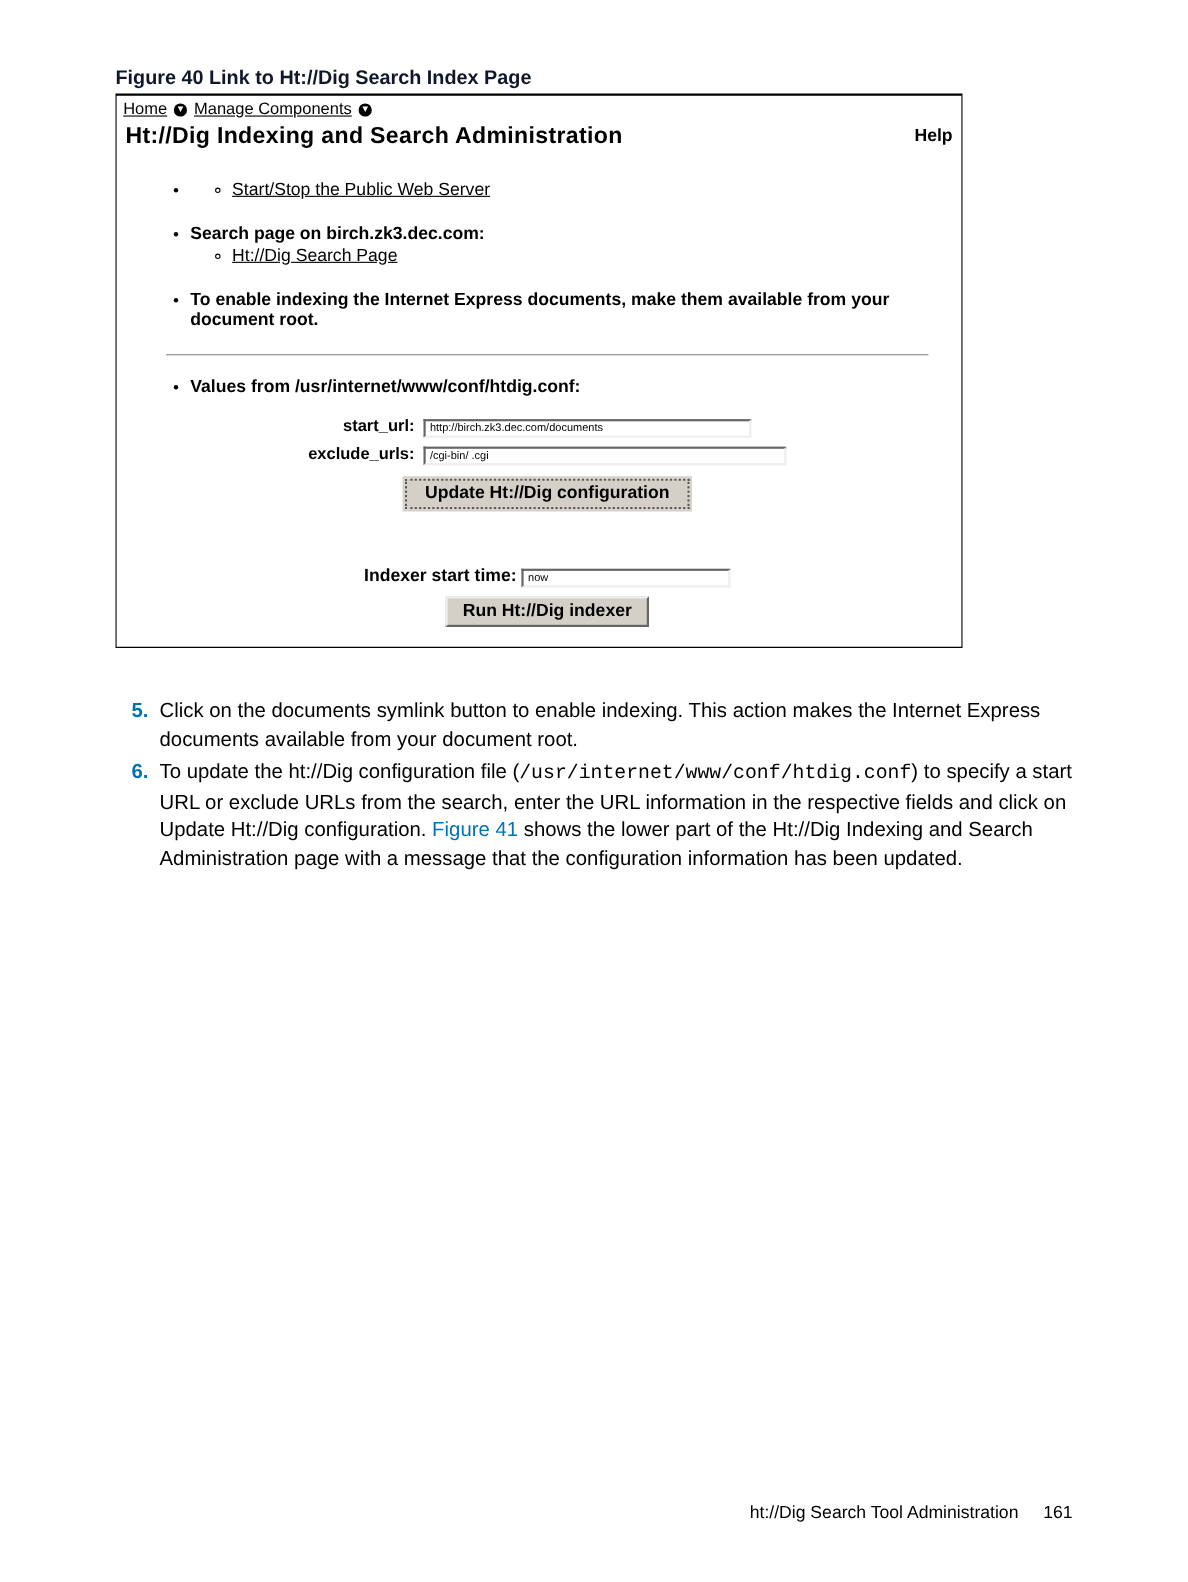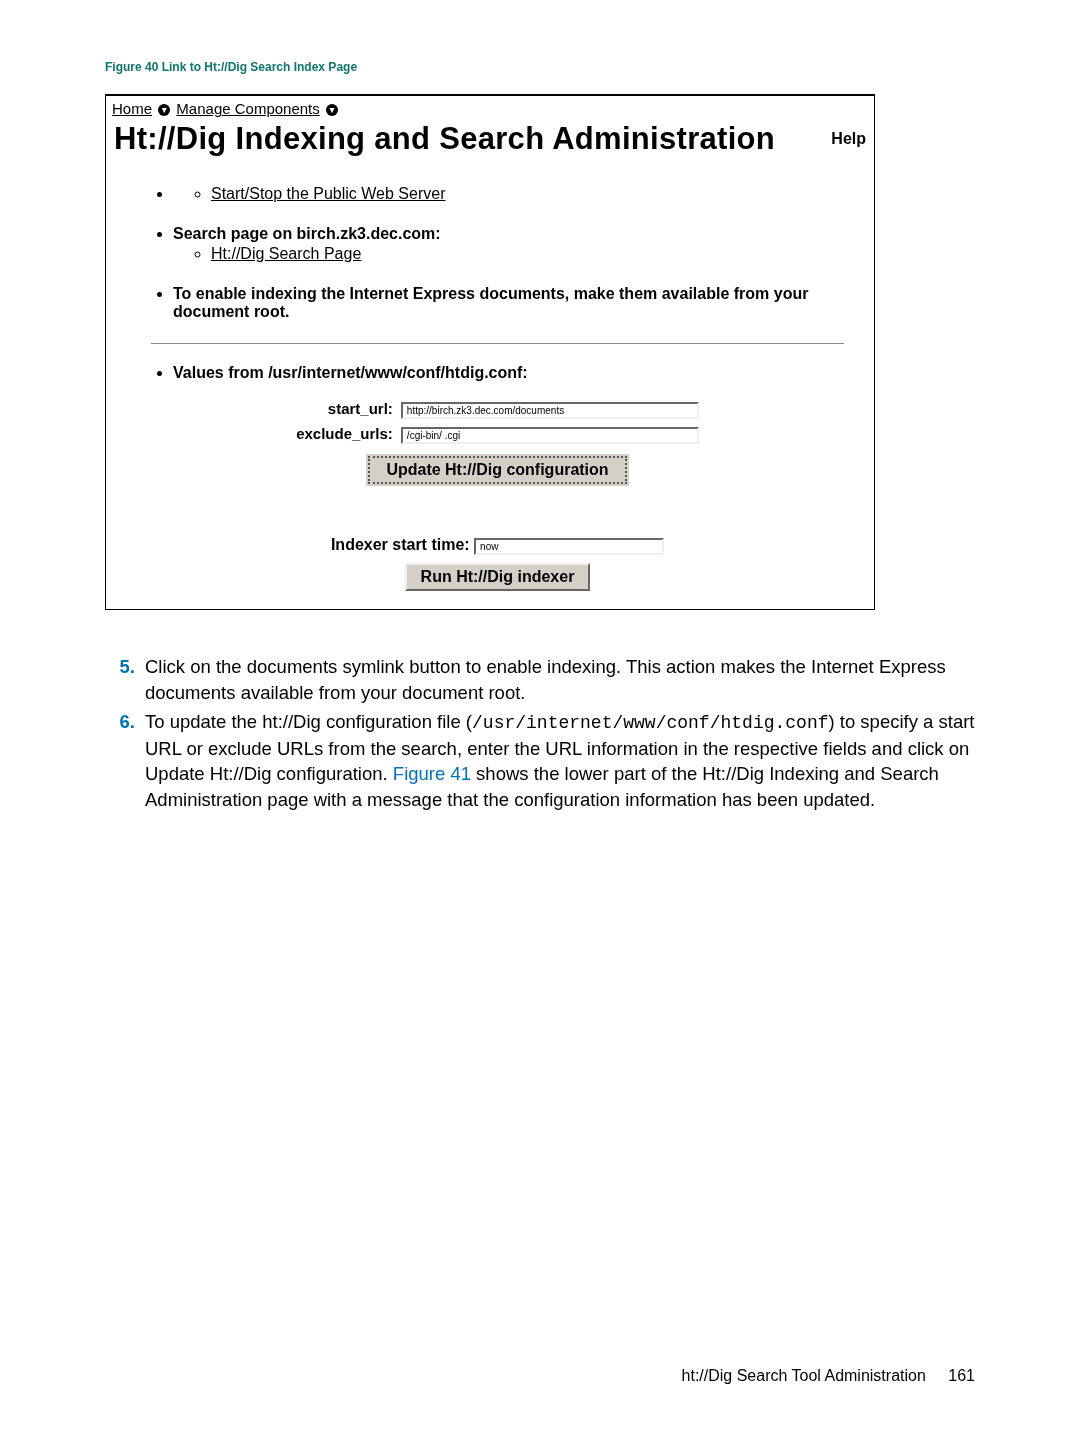--- a/index.html
+++ b/index.html
@@ -9,24 +9,24 @@
     font-family: Arial, Helvetica, sans-serif;
     color: #000;
     width: 1080px;
     height: 1438px;
     position: relative;
   }
   .page {
     padding: 60px 105px 40px 105px;
   }
   .figure-caption {
-    color: #0f766e;
-    font-weight: bold;
-    font-size: 12px;
-    margin-bottom: 20px;
+    color: #0f172a;
+    font-weight: bold;
+    font-size: 18px;
+    margin-bottom: 4px;
   }
   .screenshot-box {
     border: 1px solid #000;
     border-top: 2px solid #000;
     background: #fff;
     padding: 0;
     width: 770px;
     box-sizing: border-box;
     margin-bottom: 44px;
   }
@@ -53,21 +53,21 @@
   }
   .title-row {
     display: flex;
     justify-content: space-between;
     align-items: center;
     padding: 4px 8px 8px 8px;
   }
   .admin-title {
     font-family: Arial, Helvetica, sans-serif;
     font-weight: bold;
-    font-size: 31px;
+    font-size: 21px;
     letter-spacing: 0.3px;
   }
   .help-text {
     font-weight: bold;
     font-size: 16px;
   }
   .content-area {
     padding: 18px 30px 18px 45px;
     font-size: 16px;
   }
@@ -130,21 +130,21 @@
     font-size: 10px;
     border-top: 2px solid #666;
     border-left: 2px solid #666;
     border-right: 2px solid #eee;
     border-bottom: 2px solid #eee;
     padding: 1px 4px;
     background: #fff;
     box-sizing: border-box;
   }
   .input-starturl { width: 298px; }
-  .input-exclude { width: 298px; }
+  .input-exclude { width: 330px; }
   .input-indexer { width: 190px; }
   .center-row { text-align: center; margin: 8px 0; }
   .update-button {
     background: #d4d0c8;
     border: 2px dotted #555;
     outline: 2px solid #d4d0c8;
     padding: 3px 16px;
     font-size: 16px;
     font-weight: bold;
     font-family: Arial, sans-serif;

